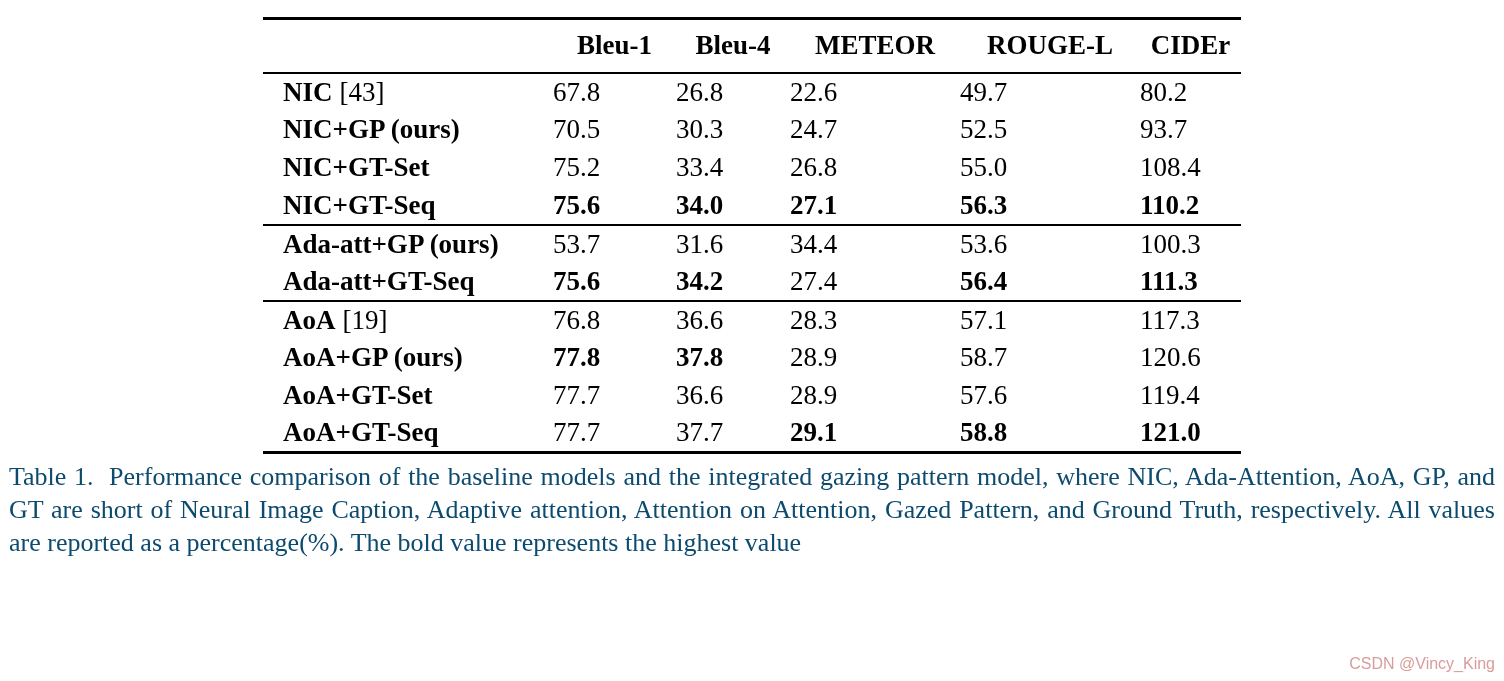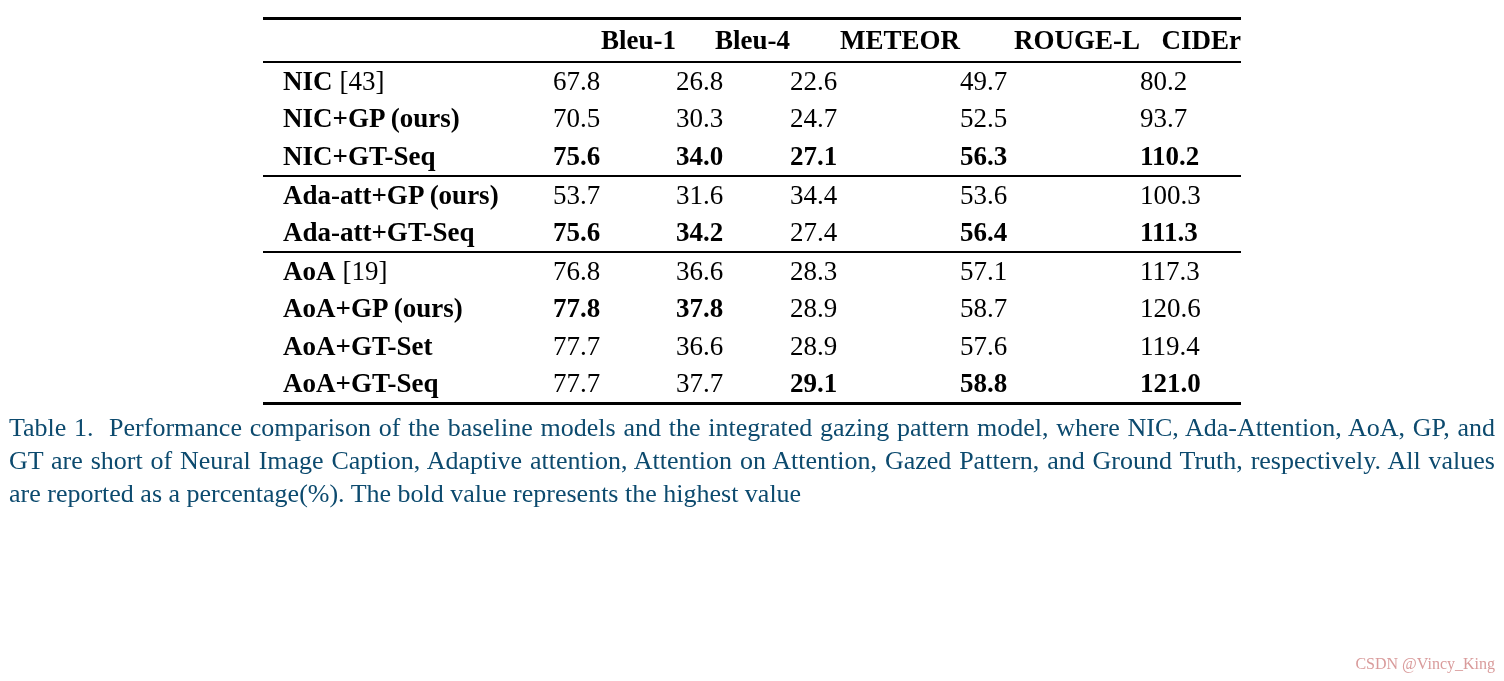--- a/index.html
+++ b/index.html
@@ -22,23 +22,23 @@
     font-size: 27px;
   }
   col.c-label { width: 290px; }
   col.c1 { width: 123px; }
   col.c2 { width: 114px; }
   col.c3 { width: 170px; }
   col.c4 { width: 180px; }
   col.c5 { width: 101px; }
   thead tr { border-bottom: 2px solid #000; }
   th {
-    text-align: right;
+    text-align: center;
     font-weight: bold;
-    height: 43px;
+    height: 54px;
     vertical-align: middle;
     font-size: 27px;
   }
   tbody.group { border-bottom: 2px solid #000; }
   tbody.group:last-of-type { border-bottom: none; }
   td {
     height: 38px;
     vertical-align: middle;
     font-size: 27px;
     font-weight: normal;
@@ -51,21 +51,21 @@
     padding: 0 9px;
     font-size: 26px;
     line-height: 33px;
     text-align: justify;
     color: #0c4a6e;
   }
   .watermark {
     position: absolute;
     right: 9px;
     bottom: 8px;
-    font-family: Liberation Serif, serif;
+    font-family: Liberation Sans, sans-serif;
     font-size: 16px;
     color: #d99b9b;
   }
 </style>
 </head>
 <body>
 
 <div class="table-area">
   <table class="results">
     <colgroup>
@@ -96,20 +96,28 @@
         <td class="num">49.7</td>
         <td class="num">80.2</td>
       </tr>
       <tr>
         <td class="label"><span class="model">NIC+GP (ours)</span></td>
         <td class="num">70.5</td>
         <td class="num">30.3</td>
         <td class="num">24.7</td>
         <td class="num">52.5</td>
         <td class="num">93.7</td>
+      </tr>
+      <tr>
+        <td class="label"><span class="model">NIC+GT-Set</span></td>
+        <td class="num">75.2</td>
+        <td class="num">33.4</td>
+        <td class="num">26.8</td>
+        <td class="num">55.0</td>
+        <td class="num">108.4</td>
       </tr>
       <tr>
         <td class="label"><span class="model">NIC+GT-Seq</span></td>
         <td class="num bold">75.6</td>
         <td class="num bold">34.0</td>
         <td class="num bold">27.1</td>
         <td class="num bold">56.3</td>
         <td class="num bold">110.2</td>
       </tr>
     </tbody>

